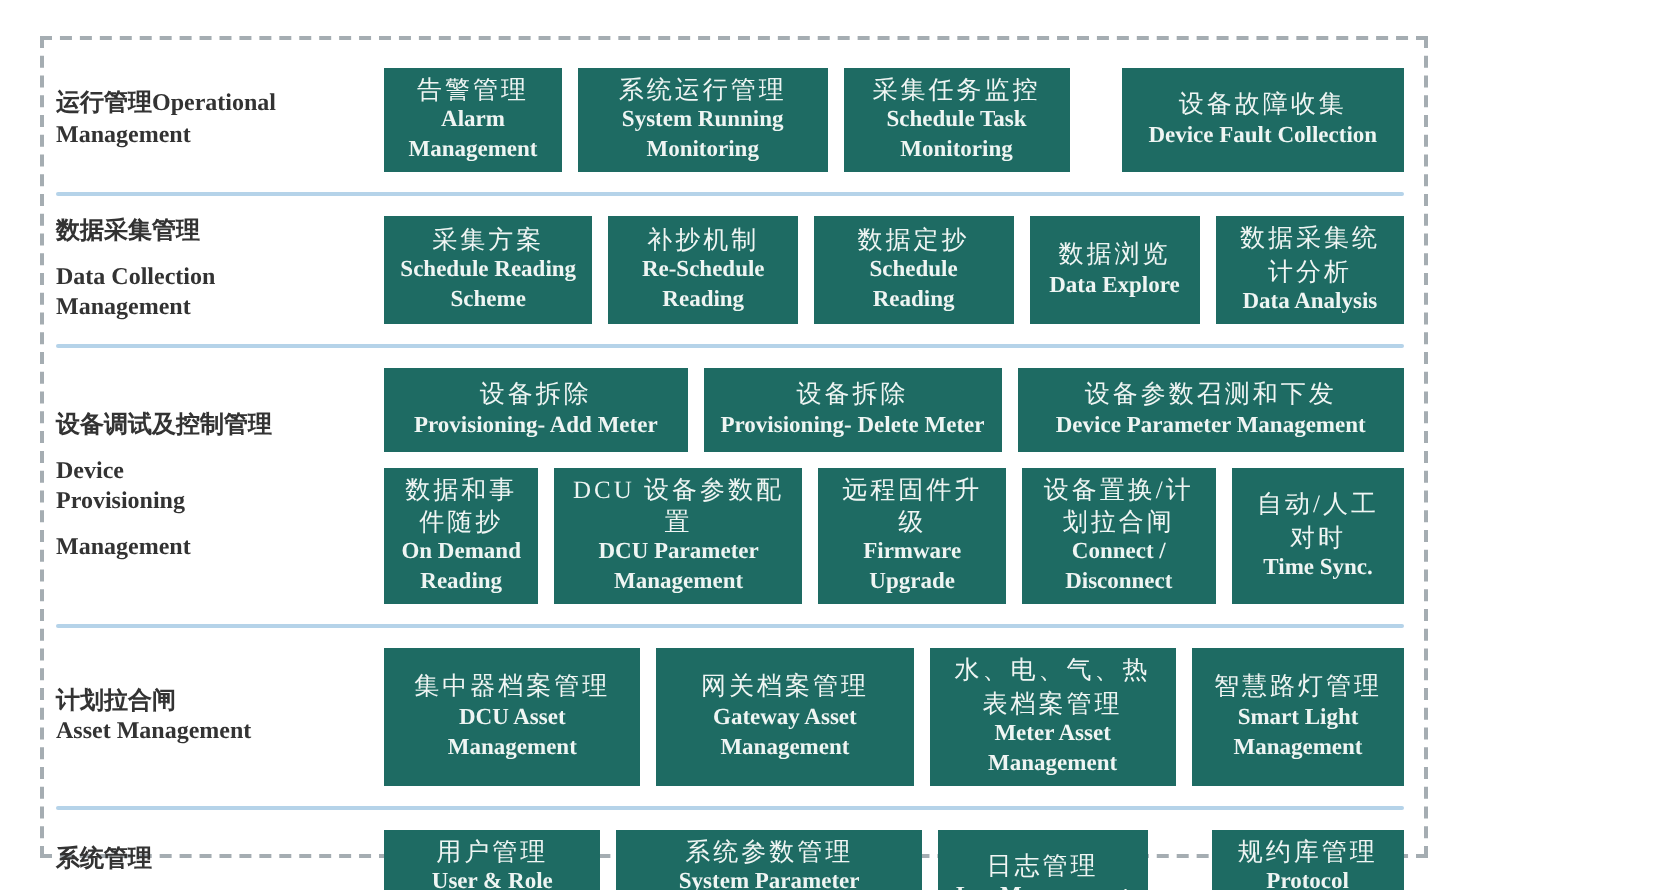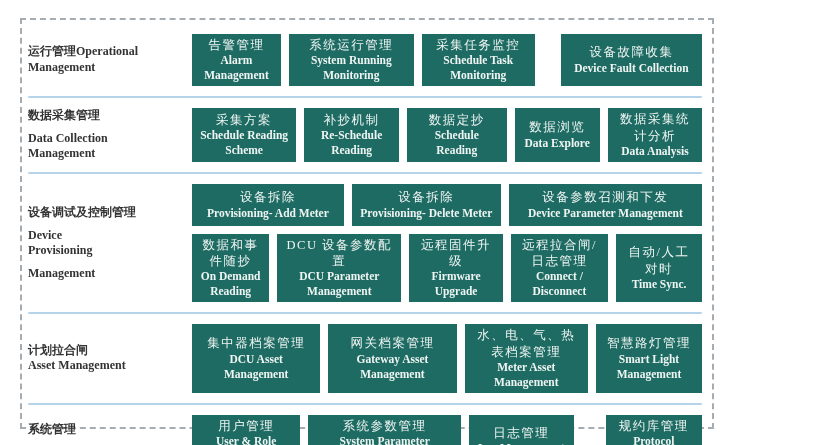--- a/index.html
+++ b/index.html
@@ -138,21 +138,21 @@
           </div>
           <div class="box" style="flex:167">
             <span class="zh">DCU 设备参数配置</span>
             <span class="en">DCU Parameter Management</span>
           </div>
           <div class="box" style="flex:121">
             <span class="zh">远程固件升级</span>
             <span class="en">Firmware Upgrade</span>
           </div>
           <div class="box" style="flex:127">
-            <span class="zh">远程拉合闸/日志管理</span>
+            <span class="zh">设备置换/计划拉合闸</span>
             <span class="en">Connect / Disconnect</span>
           </div>
           <div class="box" style="flex:110">
             <span class="zh">自动/人工对时</span>
             <span class="en">Time Sync.</span>
           </div>
         </div>
       </div>
     </div>
 

